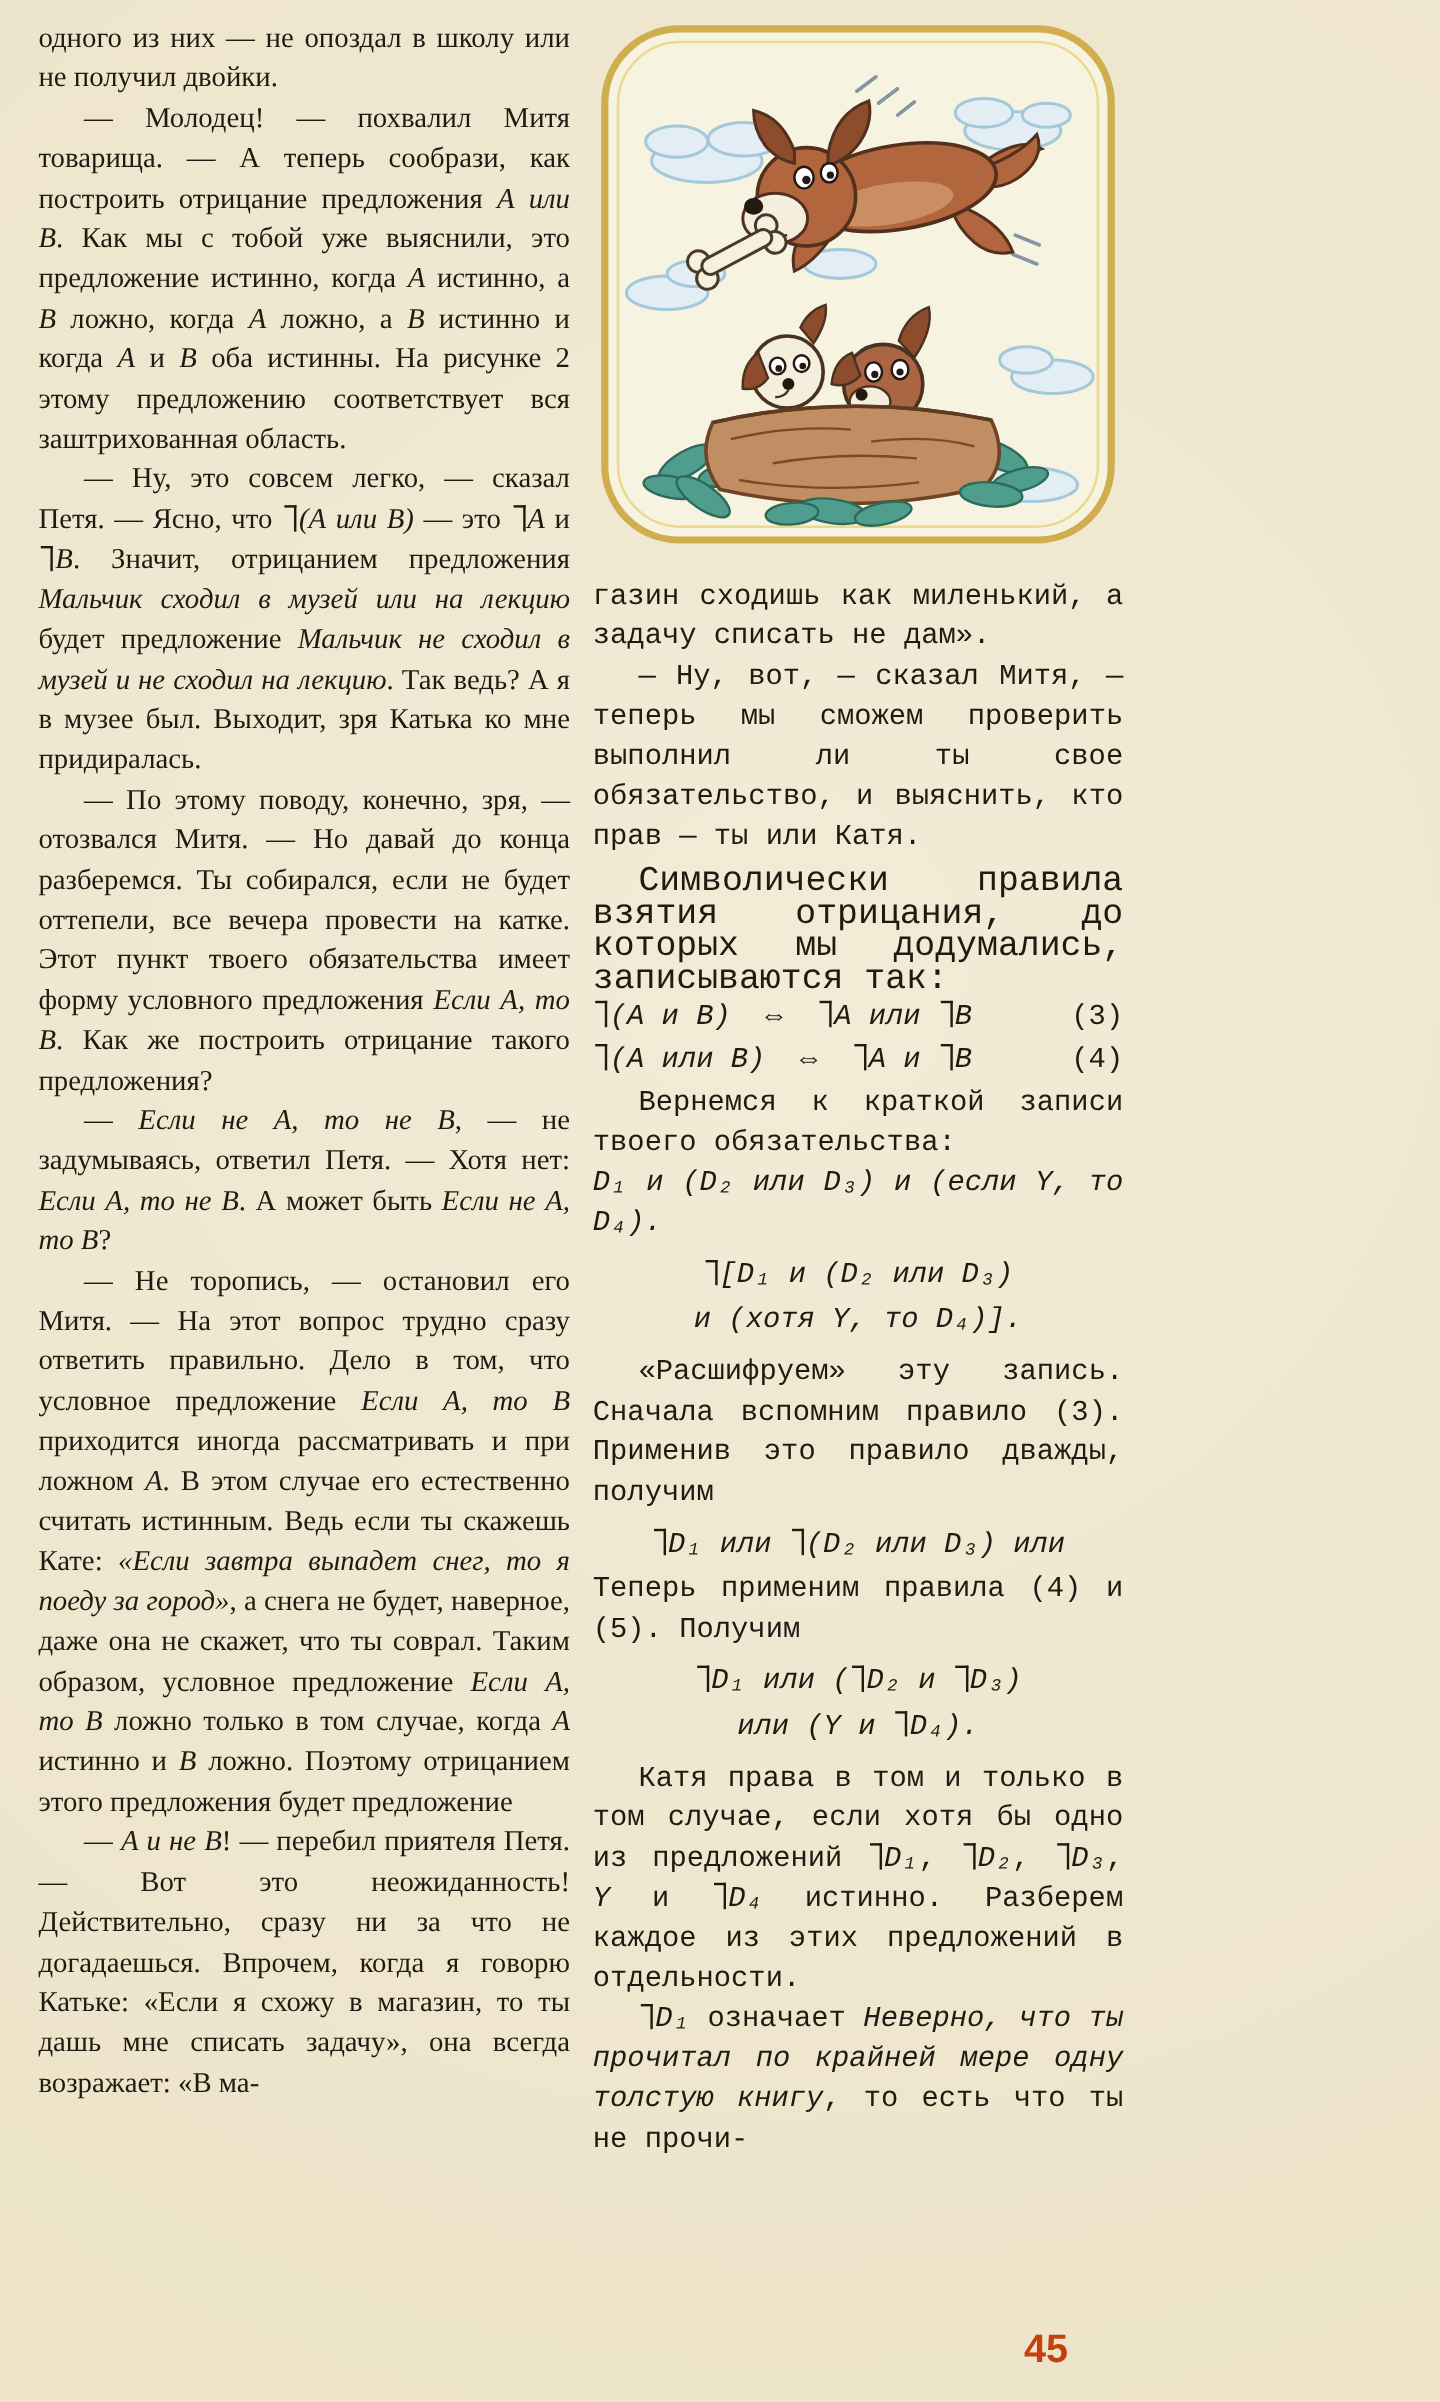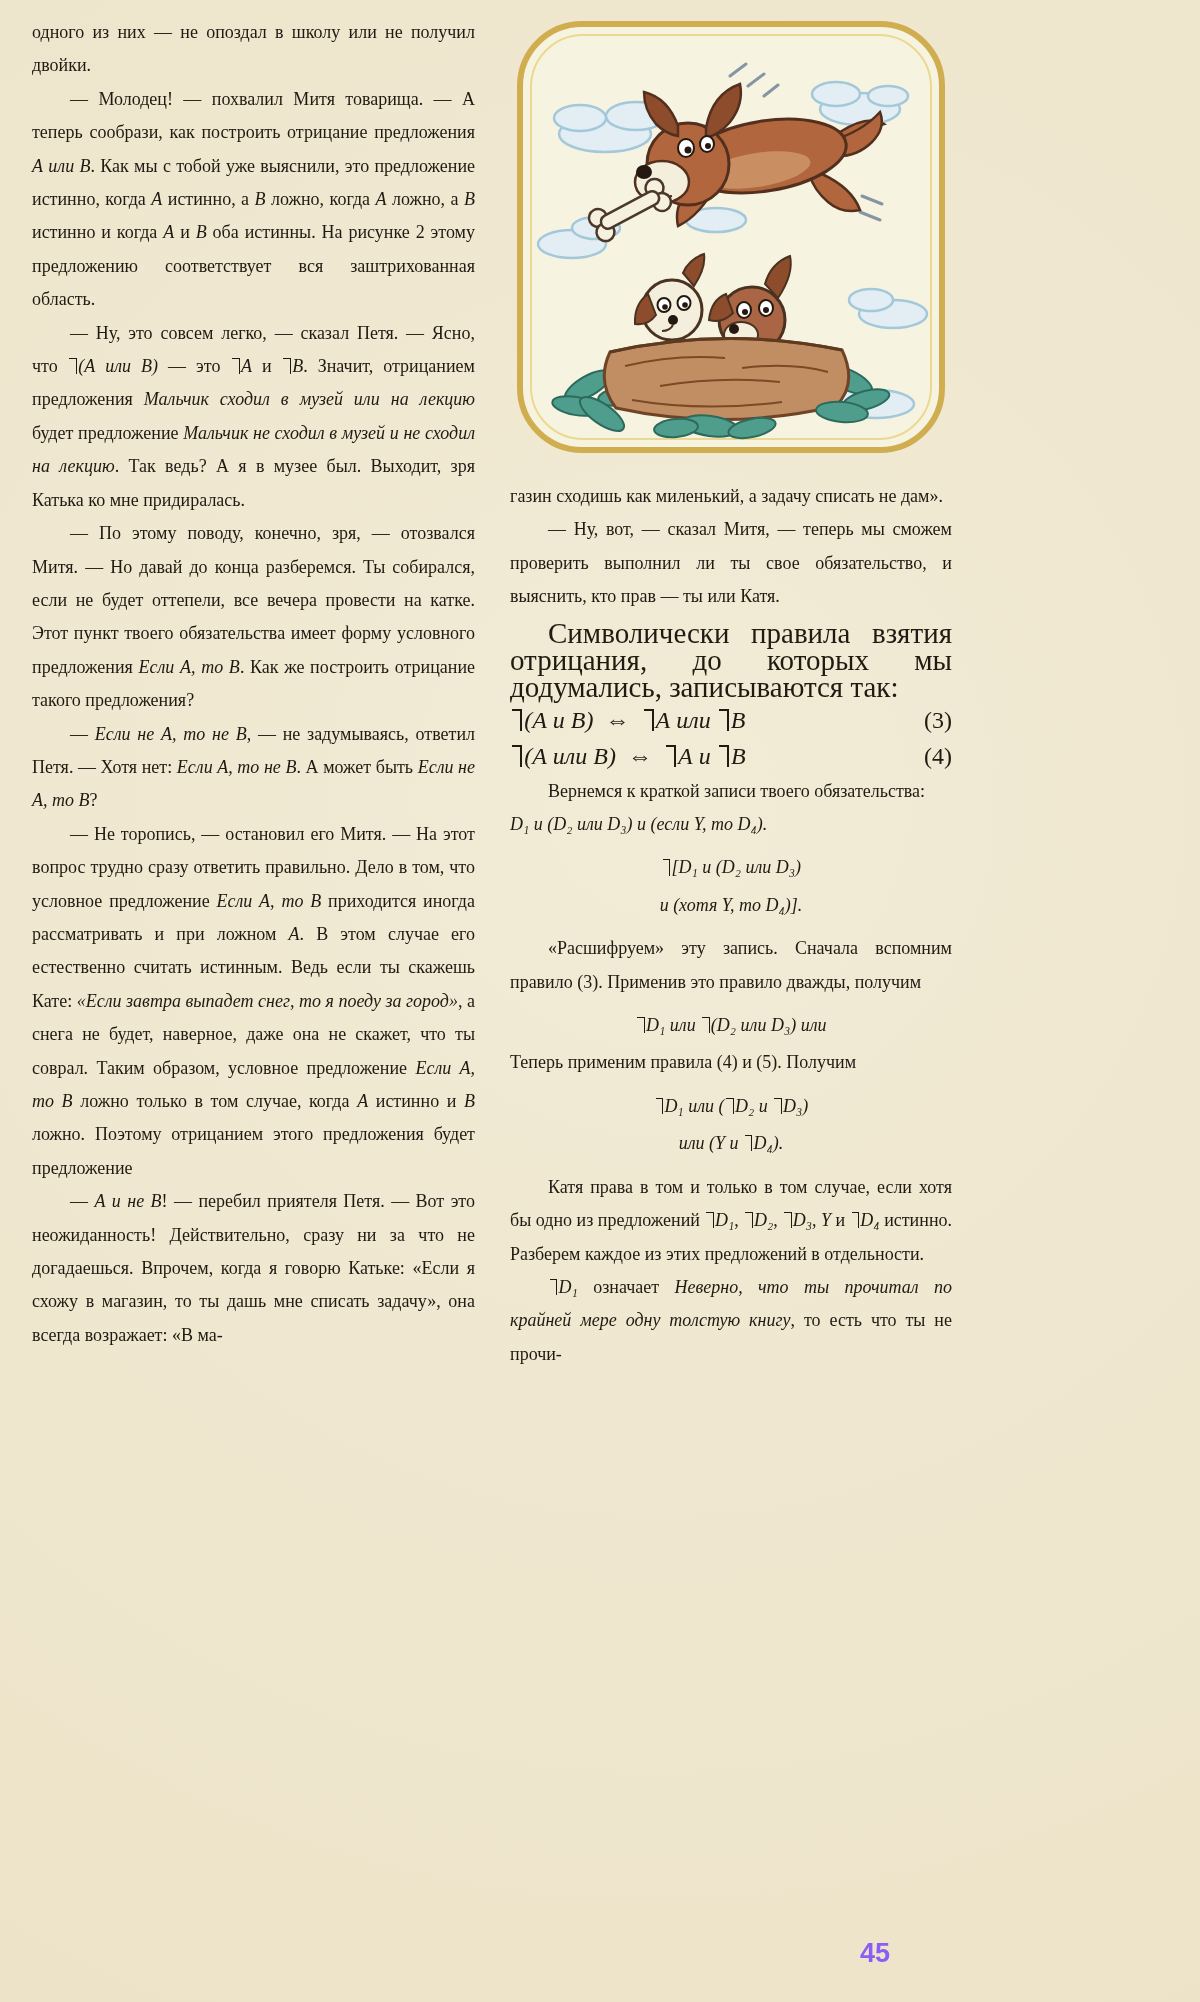--- a/index.html
+++ b/index.html
@@ -5,39 +5,39 @@
   html,body{margin:0;padding:0;}
   body{
     width:1200px;height:2002px;
     background:radial-gradient(circle at 55% 40%, #f2ebd6 0%, #ece3c8 100%);
     font-family:"Liberation Serif","DejaVu Serif","DejaVu Sans",serif;
     color:#201a12;
     position:relative;overflow:hidden;
   }
   .page{position:absolute;inset:0;}
   .col-left{position:absolute;left:32px;top:16px;width:443px;}
-  .col-right{position:absolute;left:510px;top:14px;width:442px;}
-  .blk{font-size:18px;line-height:33.4px;text-align:justify;}
+  .col-right{position:absolute;left:494px;top:14px;width:442px;font-family:Liberation Mono, monospace;}
+  .blk{font-size:24px;line-height:33.4px;text-align:justify;}
   .blk.ind{text-indent:38px;}
   .blk.p-small{font-size:29px;line-height:27px;margin-top:6px;}
   .blk.rule{font-size:24px;line-height:34px;text-align:left;position:relative;padding-right:48px;margin:2px 0;}
   .blk.rule .rule-n{position:absolute;right:0;top:0;}
   .blk.formula{text-align:center;margin:10px 0 4px;}
   .blk.formula + .blk.formula{margin-top:0;margin-bottom:10px;}
   .it{font-style:italic;}
   .neg{
     display:inline-block;width:0.42em;height:0.9em;box-sizing:border-box;
     border-top:0.085em solid currentColor;border-right:0.085em solid currentColor;
     vertical-align:-0.12em;margin:0 0.07em 0 0.1em;
   }
   .illus{margin-bottom:16px;}
   .page-num{
     position:absolute;left:826px;top:1938px;width:64px;text-align:right;
     font-family:"Liberation Sans","DejaVu Sans",sans-serif;
-    font-weight:700;font-size:27px;color:#8b5cf6;
+    font-weight:700;font-size:33px;color:#c2410c;
   }
 </style>
 </head>
 <body>
 
 <div class="page">
 
   <div class="col-left">
       <div class="blk p"><span>одного из них — не опоздал в школу или не получил двойки.</span></div>
       <div class="blk p ind"><span>— Молодец! — похвалил Митя товарища. — А теперь сообрази, как построить отрицание предложения </span><span class="it">А или В</span><span>. Как мы с тобой уже выяснили, это предложение истинно, когда </span><span class="it">А</span><span> истинно, а </span><span class="it">В</span><span> ложно, когда </span><span class="it">А</span><span> ложно, а </span><span class="it">В</span><span> истинно и когда </span><span class="it">А</span><span> и </span><span class="it">В</span><span> оба истинны. На рисунке 2 этому предложению соответствует вся заштрихованная область.</span></div>

